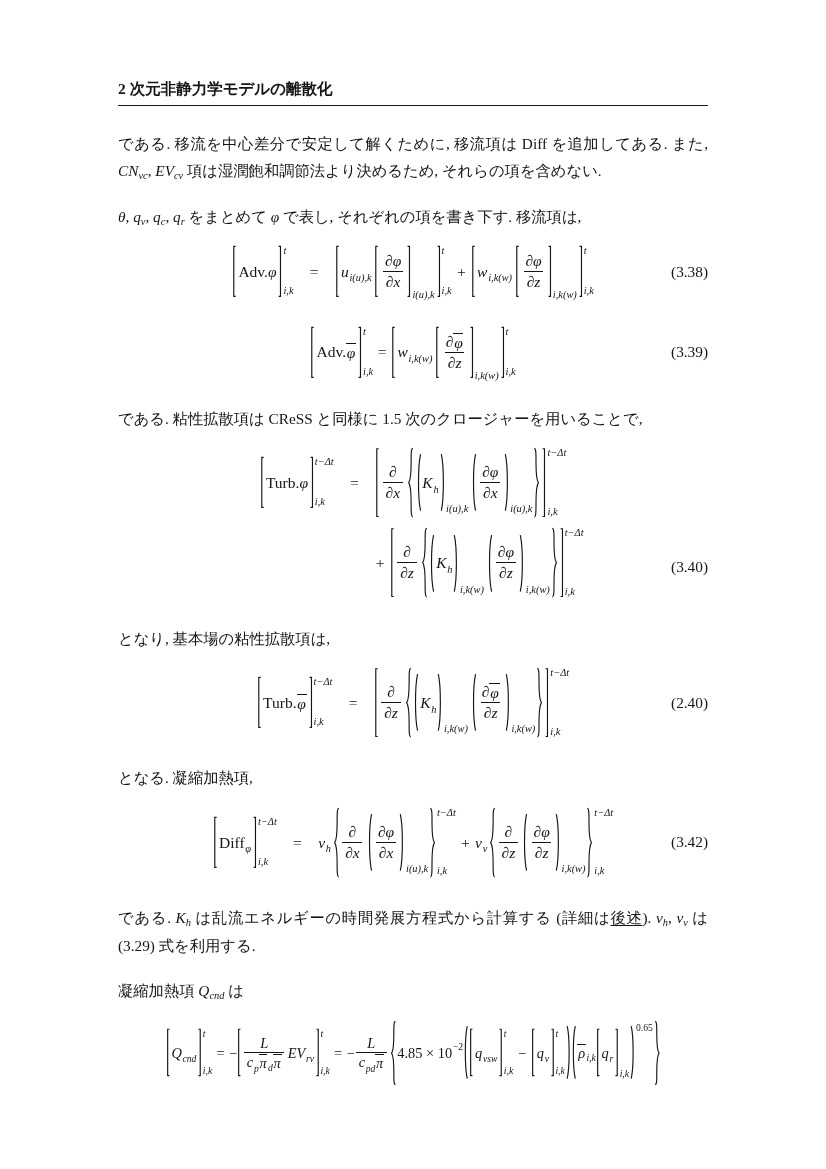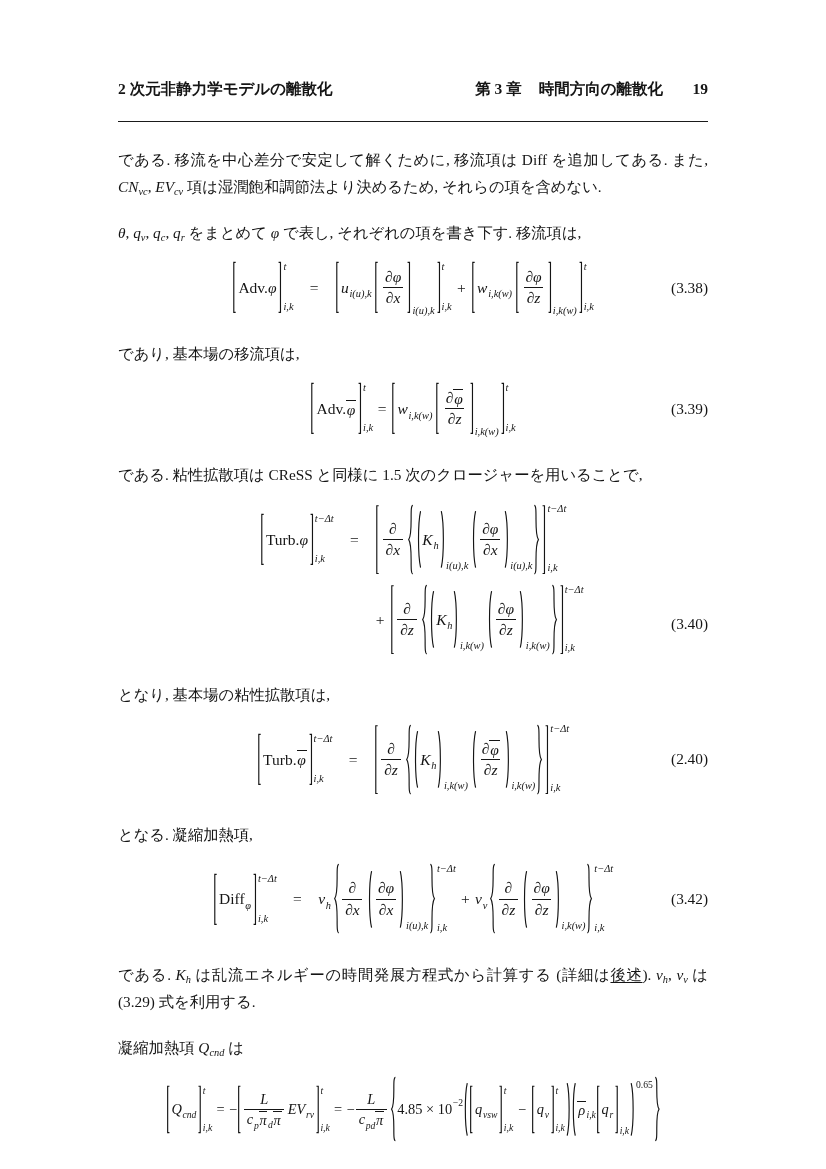--- a/index.html
+++ b/index.html
@@ -6,21 +6,21 @@
   .page{
     width:826px;height:1169px;margin:0 auto;background:#ffffff;color:#151515;
     font-family:"Liberation Serif","DejaVu Serif",serif;
     box-sizing:border-box;padding:80px 118px 58px 118px;
     display:flex;flex-direction:column;overflow:hidden;position:relative;
   }
   
   .header{
     display:flex;justify-content:space-between;align-items:flex-end;
     font-weight:bold;font-size:15.5px;line-height:1.2;
-    border-bottom:1.3px solid #1a1a1a;padding-bottom:22px;
+    border-bottom:1.3px solid #1a1a1a;padding-bottom:6px;
   }
   .header .hright{display:flex;align-items:baseline;}
   .header .hsection{margin-left:1.1em;}
   .header .hpage{margin-left:1.9em;}
   
   .para{font-size:15.3px;line-height:1.8;text-align:justify;margin-top:13px;}
   .para.gap-lg{margin-top:24px;}
   .para.gap-md{margin-top:18px;}
   .pv{font-style:italic;}
   .pu{text-decoration:underline;text-underline-offset:2px;}
@@ -68,25 +68,20 @@
   .suponly > .mstack{justify-content:flex-start;transform:translateY(-0.34em);}
   .mov{display:inline-block;line-height:1.02;border-top:1px solid currentColor;padding:0.07em 0.05em 0 0.05em;}
 </style>
 </head>
 <body>
 
 <div class="page">
 
   <div class="header">
     <span>2 次元非静力学モデルの離散化</span>
-    <span class="hright">
-      <span>第 3 章</span>
-      <span class="hsection">時間方向の離散化</span>
-      <span class="hpage">19</span>
-    </span>
   </div>
 
   <div class="para gap-lg"><span>である. 移流を中心差分で安定して解くために, 移流項は Diff を追加してある. また, </span><span><span class="pv">CN</span><sub><span class="pv">vc</span></sub></span><span>, </span><span><span class="pv">EV</span><sub><span class="pv">cv</span></sub></span><span> 項は湿潤飽和調節法より決めるため, それらの項を含めない.</span></div>
 
   <div class="para gap-md"><span class="pv">θ</span><span>, </span><span><span class="pv">q</span><sub><span class="pv">v</span></sub></span><span>, </span><span><span class="pv">q</span><sub><span class="pv">c</span></sub></span><span>, </span><span><span class="pv">q</span><sub><span class="pv">r</span></sub></span><span> をまとめて </span><span class="pv">φ</span><span> で表し, それぞれの項を書き下す. 移流項は,</span></div>
 
   <div class="equation">
     <span class="eqbody">
         <span class="mrow">
           <span class="mscripts">
@@ -211,21 +206,20 @@
             <span class="mstack">
               <span class="mv msup">t</span>
               <span class="mv msub">i,k</span>
             </span>
           </span>
         </span>
       </span>
     <span class="eqno">(3.38)</span>
   </div>
 
-  <div class="para"><span>であり, 基本場の移流項は,</span></div>
 
   <div class="equation">
     <span class="eqbody">
         <span class="mrow">
           <span class="mscripts">
             <span class="mgroup mbase">
               <span class="mdelim d-sq">
                 <svg viewBox="0 0 10 100" preserveAspectRatio="none">
                   <path d="M7 2.5H3.4V97.5H7" fill="none" stroke="currentColor" stroke-width="1.15" vector-effect="non-scaling-stroke"></path>
                 </svg>

